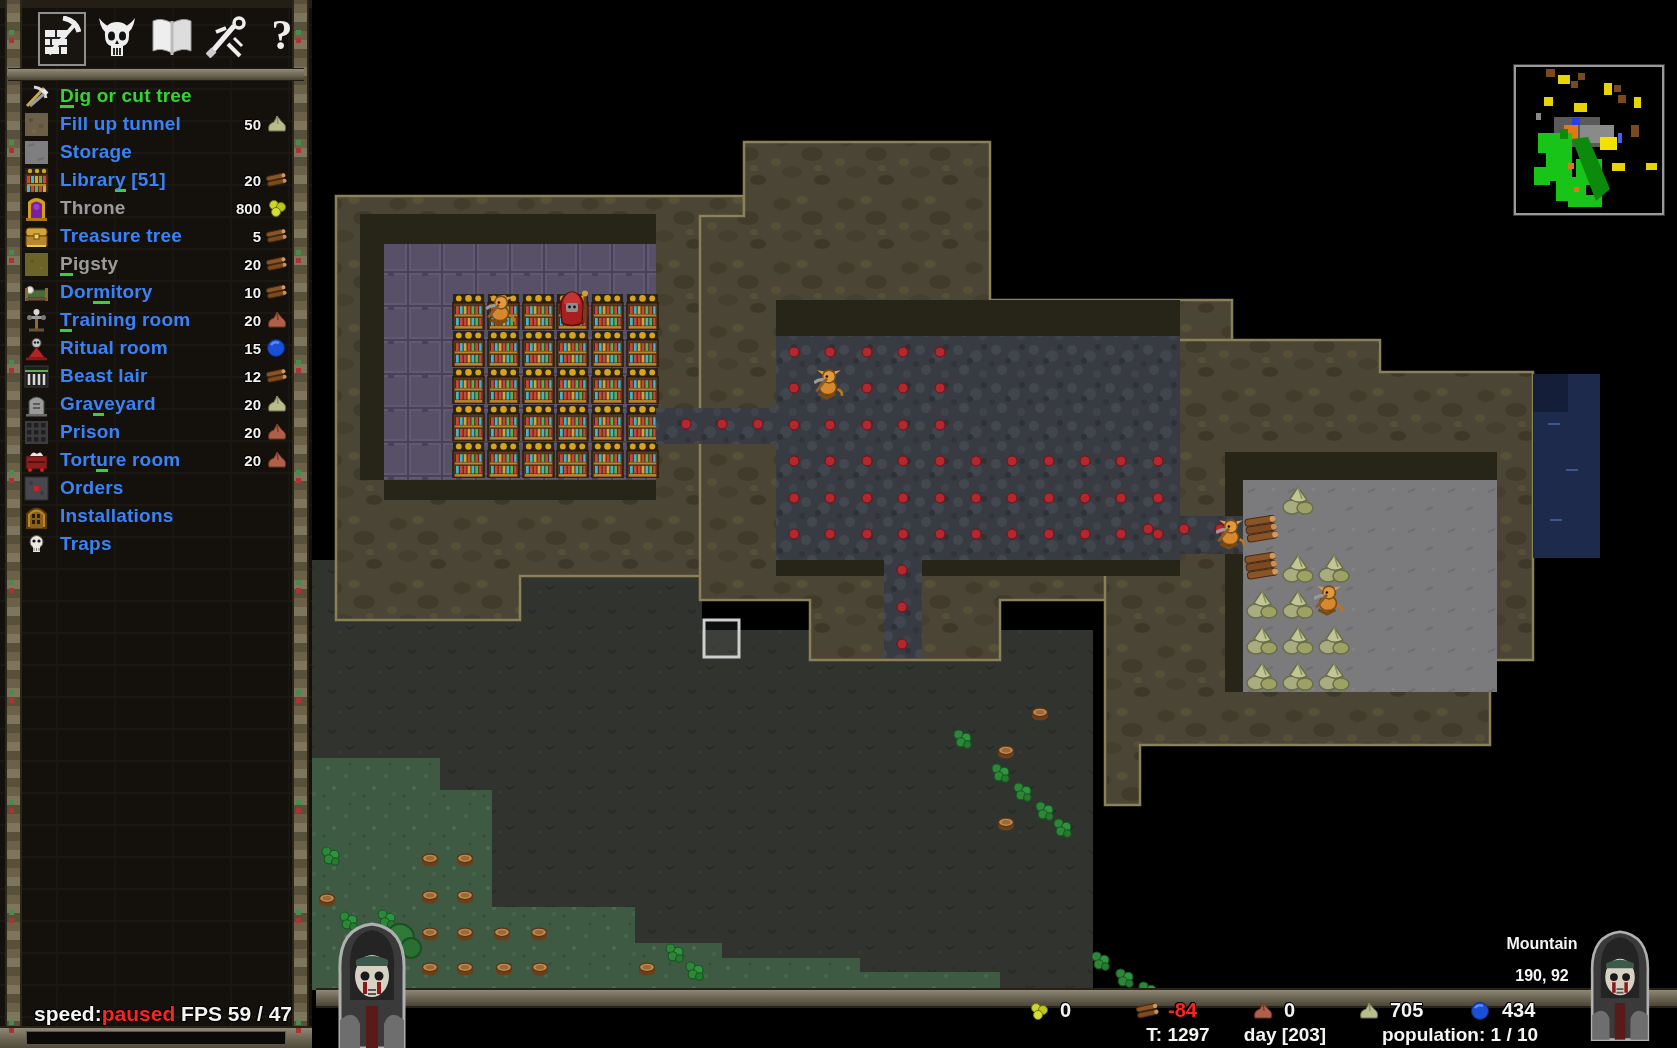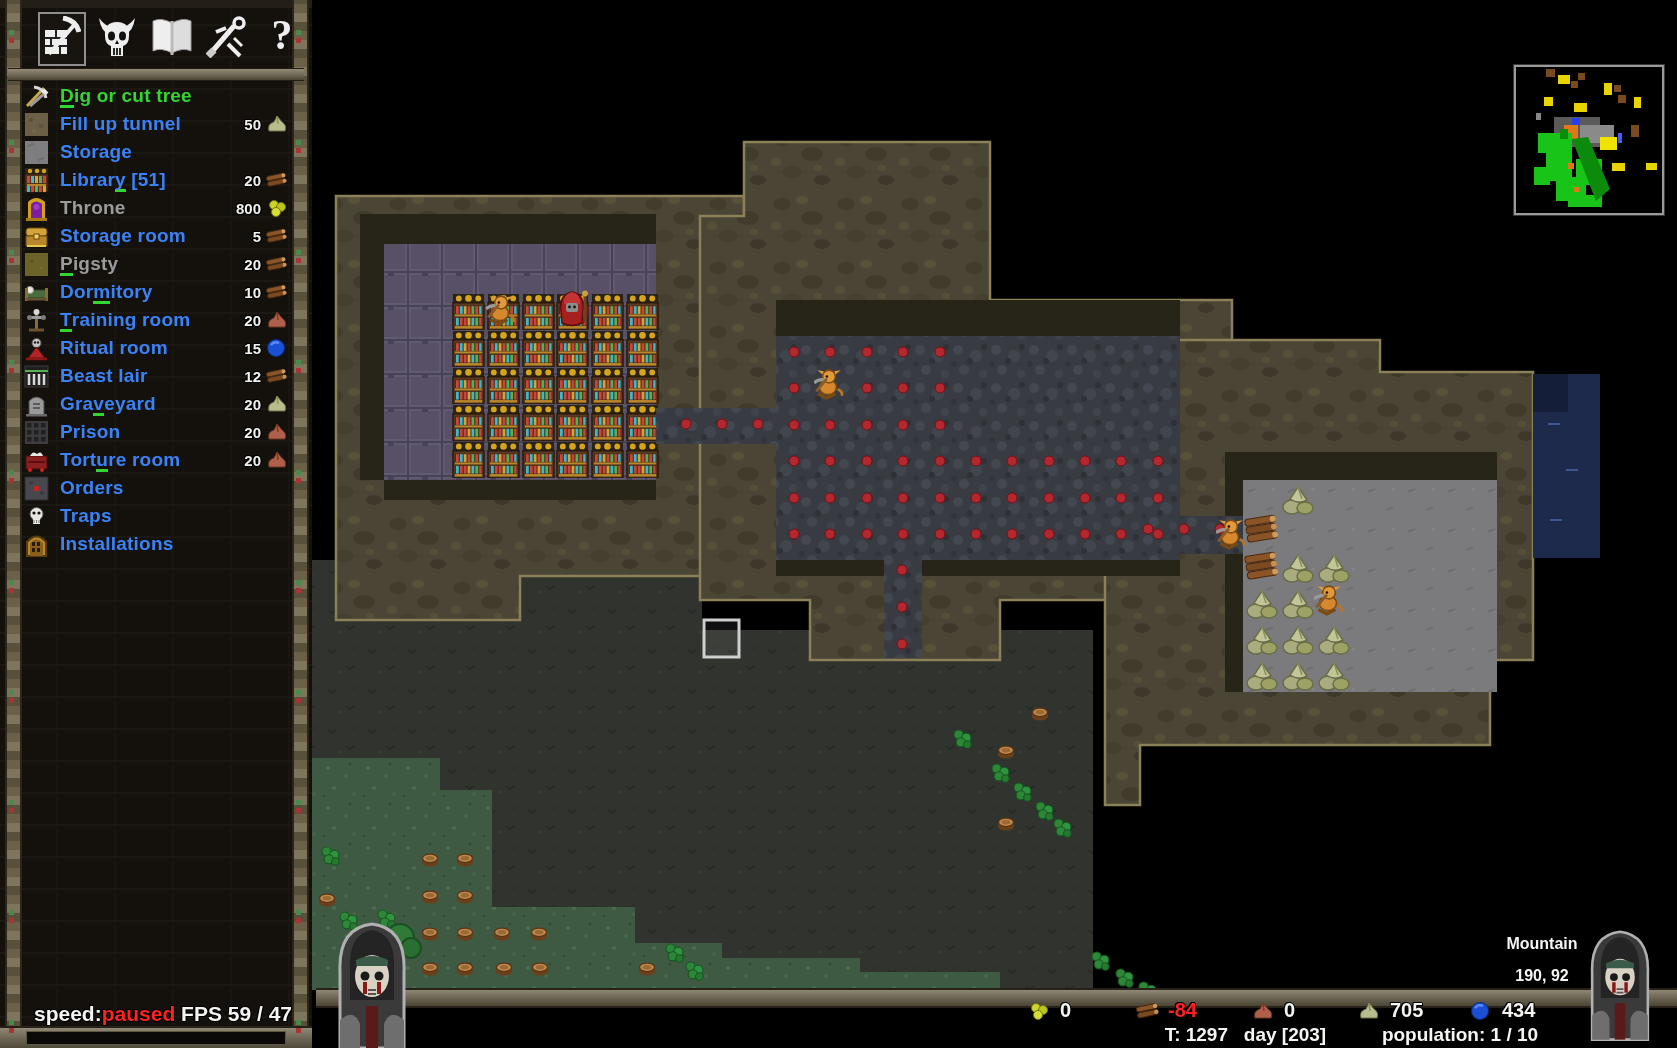--- a/index.html
+++ b/index.html
@@ -490,21 +490,21 @@
           <span class="ric">
             <svg width="20" height="20" viewBox="0 0 20 20">
               <circle cx="10" cy="10" r="8.5" fill="#1a4fd6" stroke="#0a2a7a"></circle>
               <path d="M5,7 Q8,3 13,5" stroke="#5a8aff" stroke-width="2.5" fill="none"></path>
             </svg>
           </span>
           <span class="otext">434</span>
         </div>
       </div>
     <div id="turn-row">
-      <span class="otext" style="left:756px;width:160px;text-align:right;">T: 1297</span>
+      <span class="otext" style="left:786px;width:160px;">T: 1297</span>
       <span class="otext" style="left:888px;width:170px;">day [203]</span>
       <span class="otext" style="left:1030px;width:236px;">population: 1 / 10</span>
     </div>
 
     <svg class="statue" style="left:14px;" width="92" height="128" viewBox="0 0 92 128">
       <path d="M46,4 Q80,8 78,52 L78,128 L14,128 L14,52 Q12,8 46,4 z" fill="#3a3a3a" stroke="#b0b0b0" stroke-width="3"></path>
       <path d="M46,10 Q70,14 68,50 L68,80 L24,80 L24,50 Q22,14 46,10 z" fill="#242424"></path>
       <ellipse cx="46" cy="56" rx="17" ry="21" fill="#d8d2c4"></ellipse>
       <path d="M30,40 Q46,32 62,40 L62,46 L30,46 z" fill="#3a5a4a"></path>
       <circle cx="39" cy="56" r="4.5" fill="#1a1a1a"></circle>
@@ -697,21 +697,21 @@
 
   <div class="mrow">
     <span class="micon">
             <svg width="25" height="25" viewBox="0 0 25 25">
               <rect x="2" y="4" width="21" height="8" rx="3" fill="#d2a43a" stroke="#6a4a10"></rect>
               <rect x="2" y="12" width="21" height="10" fill="#b8862b" stroke="#6a4a10"></rect>
               <rect x="10" y="10" width="5" height="5" fill="#f2d25a" stroke="#6a4a10"></rect>
               <path d="M3,22 h19" stroke="#e8c84a" stroke-width="2"></path>
             </svg>
           </span>
-    <span class="mlabel"><span class="pre">Storage room</span><span class="key nokey"></span><span class="post"></span></span>
+    <span class="mlabel"><span class="pre">Treasure tree</span><span class="key nokey"></span><span class="post"></span></span>
     <span class="mcost">
             <span class="num otext">5</span>
             <span class="cicon">
               <svg width="24" height="20" viewBox="0 0 24 20">
                 <g transform="rotate(-12 12 10)">
                   <rect x="1" y="4" width="20" height="5" rx="2.5" fill="#8a5426" stroke="#4a2a10"></rect>
                   <circle cx="20" cy="6.5" r="2.2" fill="#d09a5c"></circle>
                   <rect x="1" y="10" width="20" height="5" rx="2.5" fill="#7c4a20" stroke="#4a2a10"></rect>
                   <circle cx="20" cy="12.5" r="2.2" fill="#c89054"></circle>
                 </g>
@@ -925,48 +925,48 @@
     <span class="mlabel"><span class="pre">Orders</span><span class="key nokey"></span><span class="post"></span></span>
     <span class="mcost">
             <span class="num otext"></span>
             <span class="cicon"></span>
           </span>
   </div>
 
   <div class="mrow">
     <span class="micon">
             <svg width="25" height="25" viewBox="0 0 25 25">
-              <circle cx="12.5" cy="10" r="6.5" fill="#e8e8e0" stroke="#555"></circle>
-              <circle cx="10" cy="9" r="1.6" fill="#111"></circle>
-              <circle cx="15" cy="9" r="1.6" fill="#111"></circle>
-              <rect x="9" y="15" width="7" height="5" fill="#e8e8e0"></rect>
-              <path d="M10,16 v3 M12.5,16 v3 M15,16 v3" stroke="#777"></path>
-            </svg>
-          </span>
-    <span class="mlabel"><span class="pre">Traps</span><span class="key nokey"></span><span class="post"></span></span>
-    <span class="mcost">
-            <span class="num otext"></span>
-            <span class="cicon"></span>
-          </span>
-  </div>
-
-  <div class="mrow">
-    <span class="micon">
-            <svg width="25" height="25" viewBox="0 0 25 25">
               <path d="M3,24 L3,10 Q12.5,-1 22,10 L22,24 z" fill="#b8862b" stroke="#5a3c0c" stroke-width="2"></path>
               <path d="M6,24 L6,11 Q12.5,4 19,11 L19,24 z" fill="#8a5e1c"></path>
               <g fill="#2a1a08">
                 <rect x="8" y="10" width="3" height="4"></rect>
                 <rect x="13" y="10" width="3" height="4"></rect>
                 <rect x="8" y="16" width="3" height="4"></rect>
                 <rect x="13" y="16" width="3" height="4"></rect>
               </g>
             </svg>
           </span>
     <span class="mlabel"><span class="pre">Installations</span><span class="key nokey"></span><span class="post"></span></span>
+    <span class="mcost">
+            <span class="num otext"></span>
+            <span class="cicon"></span>
+          </span>
+  </div>
+
+  <div class="mrow">
+    <span class="micon">
+            <svg width="25" height="25" viewBox="0 0 25 25">
+              <circle cx="12.5" cy="10" r="6.5" fill="#e8e8e0" stroke="#555"></circle>
+              <circle cx="10" cy="9" r="1.6" fill="#111"></circle>
+              <circle cx="15" cy="9" r="1.6" fill="#111"></circle>
+              <rect x="9" y="15" width="7" height="5" fill="#e8e8e0"></rect>
+              <path d="M10,16 v3 M12.5,16 v3 M15,16 v3" stroke="#777"></path>
+            </svg>
+          </span>
+    <span class="mlabel"><span class="pre">Traps</span><span class="key nokey"></span><span class="post"></span></span>
     <span class="mcost">
             <span class="num otext"></span>
             <span class="cicon"></span>
           </span>
   </div>
 </div>
 
     <div id="speed-row">
       <span class="otext"><span>speed:</span><span class="red">paused</span></span>
       <span class="otext">FPS 59 / 47</span>

